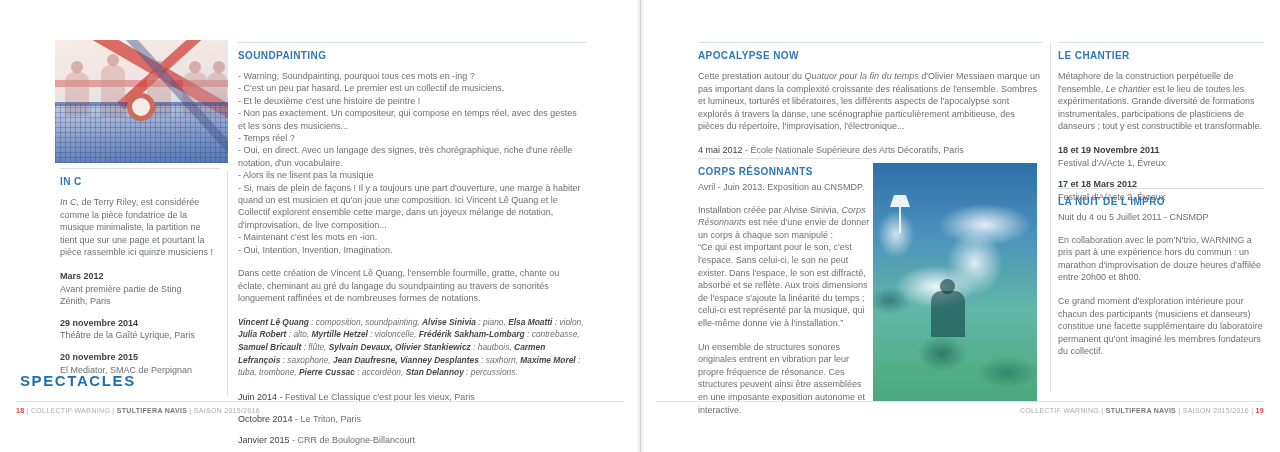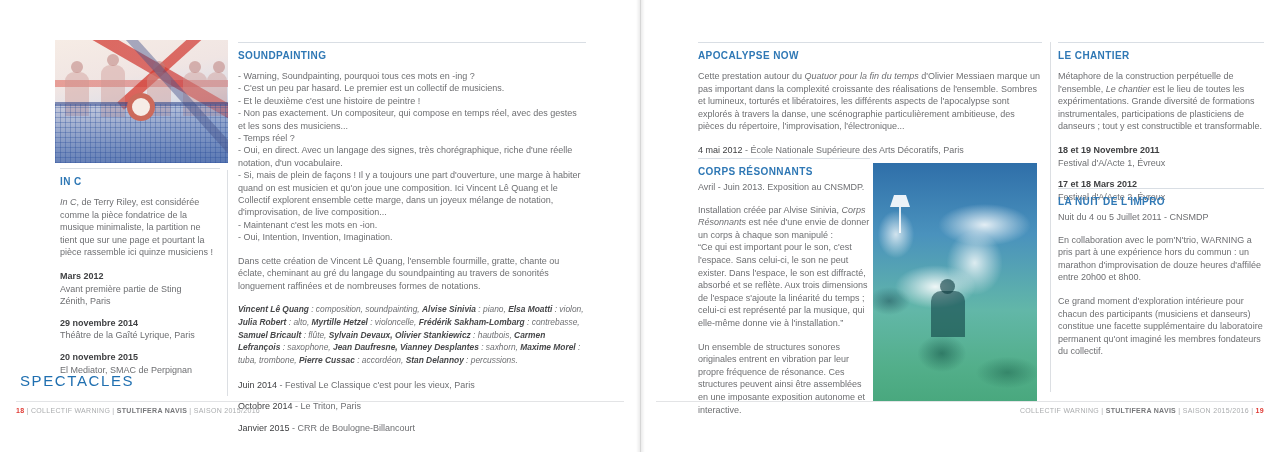--- a/index.html
+++ b/index.html
@@ -36,21 +36,21 @@
   .sec-sound{left:238px;top:42px;width:348px;}
   .sec-apoc{left:698px;top:42px;width:344px;}
   .sec-corps{left:698px;top:158px;width:172px;}
   .sec-chantier{left:1058px;top:42px;width:206px;}
   .sec-nuit{left:1058px;top:188px;width:206px;}
 
   .vdiv{position:absolute;width:1px;background:#dcdfe3;}
   .vdiv-left{left:227px;top:170px;height:226px;}
   .vdiv-right{left:1050px;top:42px;height:350px;}
 
-  .spectacles{position:absolute;left:20px;top:372px;font-size:15px;font-weight:400;
+  .spectacles{position:absolute;left:20px;top:372px;font-size:15px;font-weight:700;
               color:#1f6fb0;letter-spacing:1.6px;}
 
   .footer{position:absolute;top:401px;width:608px;border-top:1px solid #e3e4e6;
           padding-top:5px;font-size:7px;letter-spacing:.3px;color:#aaacae;white-space:nowrap;}
   .footer-left{left:16px;text-align:left;}
   .footer-right{left:656px;text-align:right;}
 
   
   .photo-left{position:absolute;left:55px;top:40px;width:173px;height:123px;overflow:hidden;
       background:linear-gradient(168deg,#f6ece5 0%,#f0e5e3 32%,#dfe0e8 52%,#b9c6de 72%,#8ea6cf 100%);}
@@ -134,20 +134,21 @@
 
   <section class="sec sec-sound">
     <h2>SOUNDPAINTING</h2>
     <div class="dialogue">
       <div class="dl">- Warning, Soundpainting, pourquoi tous ces mots en -ing ?</div>
       <div class="dl">- C'est un peu par hasard. Le premier est un collectif de musiciens.</div>
       <div class="dl">- Et le deuxième c'est une histoire de peintre !</div>
       <div class="dl">- Non pas exactement. Un compositeur, qui compose en temps réel, avec des gestes et les sons des musiciens...</div>
       <div class="dl">- Temps réel ?</div>
       <div class="dl">- Oui, en direct. Avec un langage des signes, très chorégraphique, riche d'une réelle notation, d'un vocabulaire.</div>
+      <div class="dl">- Alors ils ne lisent pas la musique</div>
       <div class="dl">- Si, mais de plein de façons ! Il y a toujours une part d'ouverture, une marge à habiter quand on est musicien et qu'on joue une composition. Ici Vincent Lê Quang et le Collectif explorent ensemble cette marge, dans un joyeux mélange de notation, d'improvisation, de live composition...</div>
       <div class="dl">- Maintenant c'est les mots en -ion.</div>
       <div class="dl">- Oui, Intention, Invention, Imagination.</div>
     </div>
     <p class="body">Dans cette création de Vincent Lê Quang, l'ensemble fourmille, gratte, chante ou éclate, cheminant au gré du langage du soundpainting au travers de sonorités longuement raffinées et de nombreuses formes de notations.</p>
     <p class="credits"><span class="c-bi">Vincent Lê Quang</span><span class="c-i"> : composition, soundpainting, </span><span class="c-bi">Alvise Sinivia</span><span class="c-i"> : piano, </span><span class="c-bi">Elsa Moatti</span><span class="c-i"> : violon, </span><span class="c-bi">Julia Robert</span><span class="c-i"> : alto, </span><span class="c-bi">Myrtille Hetzel</span><span class="c-i"> : violoncelle, </span><span class="c-bi">Frédérik Sakham-Lombarg</span><span class="c-i"> : contrebasse, </span><span class="c-bi">Samuel Bricault</span><span class="c-i"> : flûte, </span><span class="c-bi">Sylvain Devaux, Olivier Stankiewicz</span><span class="c-i"> : hautbois, </span><span class="c-bi">Carmen Lefrançois</span><span class="c-i"> : saxophone, </span><span class="c-bi">Jean Daufresne, Vianney Desplantes</span><span class="c-i"> : saxhorn, </span><span class="c-bi">Maxime Morel</span><span class="c-i"> : tuba, trombone, </span><span class="c-bi">Pierre Cussac</span><span class="c-i"> : accordéon, </span><span class="c-bi">Stan Delannoy</span><span class="c-i"> : percussions.</span></p>
     <div class="dateline"><span class="c-b">Juin 2014</span><span> - Festival Le Classique c'est pour les vieux, Paris</span></div>
     <div class="dateline"><span class="c-b">Octobre 2014</span><span> - Le Triton, Paris</span></div>
     <div class="dateline"><span class="c-b">Janvier 2015</span><span> - CRR de Boulogne-Billancourt</span></div>
   </section>

